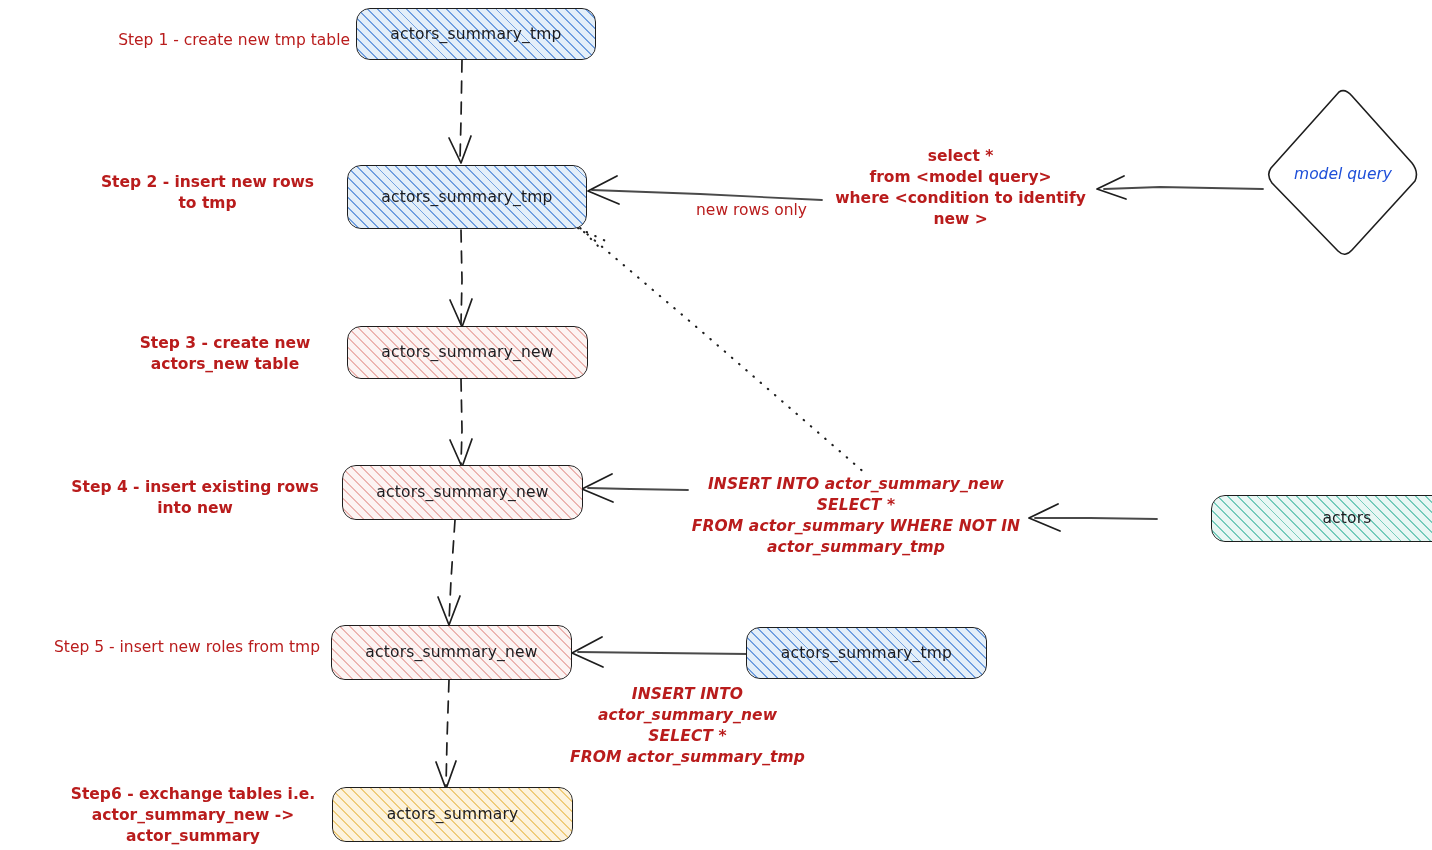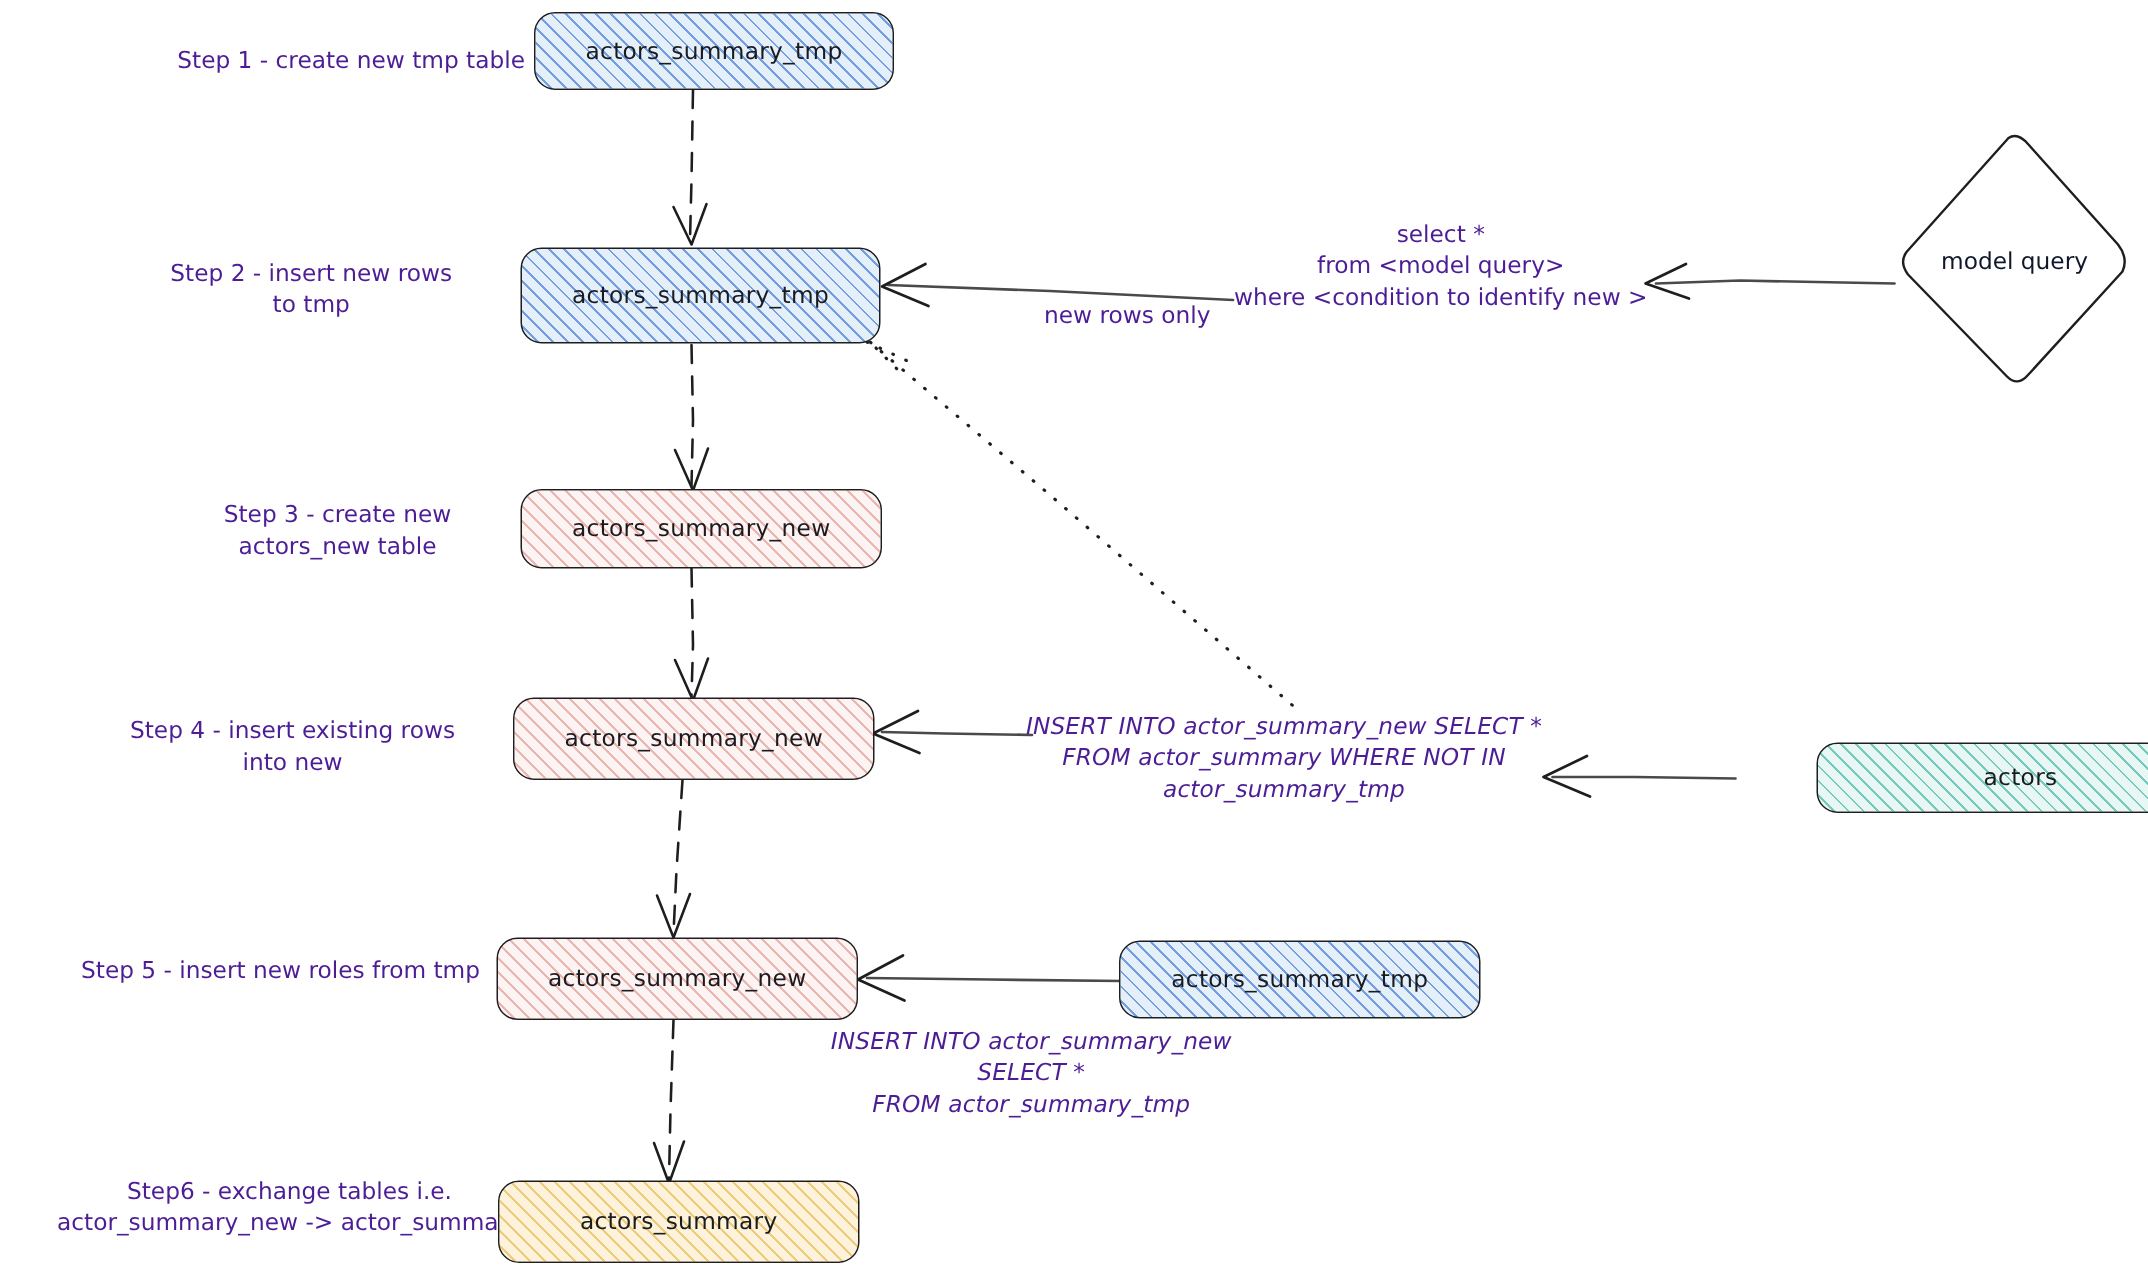--- a/index.html
+++ b/index.html
@@ -117,32 +117,33 @@
   .diamond {
     position: absolute;
     display: flex;
     align-items: center;
     justify-content: center;
   }
   .diamond .diamond-label {
     position: relative;
     z-index: 3;
     font-size: 15.5px;
-    color: #0f172a;
+    color: #1d4ed8;
+    font-style: italic;
   }
   
   .text-label {
     position: absolute;
     font-size: 15.5px;
     line-height: 1.35;
-    color: #4c1d95;
+    color: #b91c1c;
     white-space: pre-line;
   }
   .align-right { text-align: right; }
-  .align-center { text-align: center; }
+  .align-center { text-align: center; font-weight: bold; }
   .align-left { text-align: right; }
   .mono-ish {
     font-family: "DejaVu Sans", sans-serif;
     font-style: italic;
     letter-spacing: .1px;
   }
 </style>
 </head>
 <body>
 

